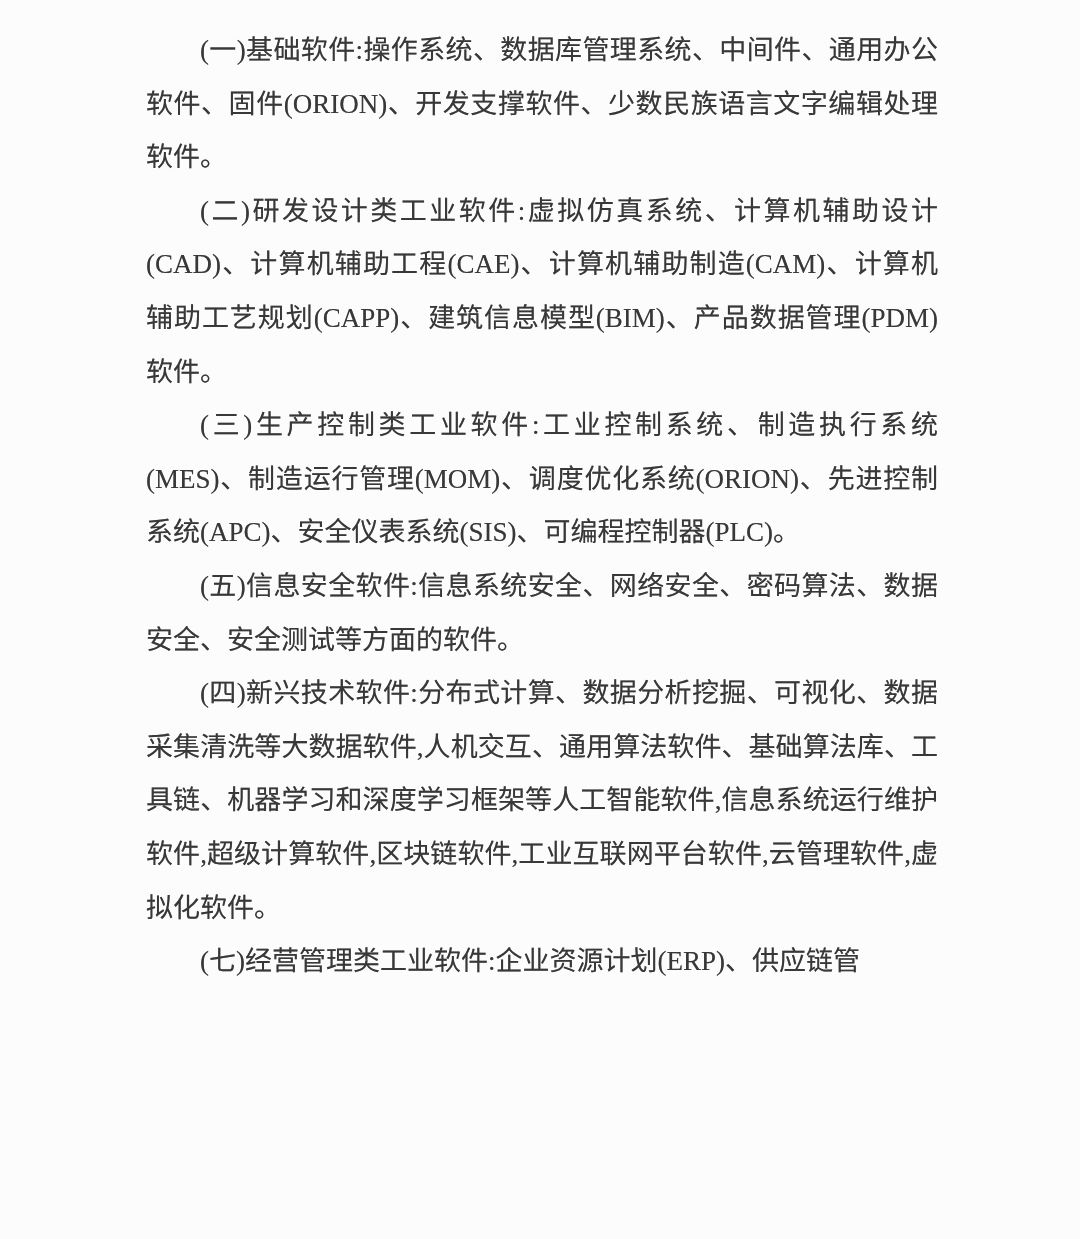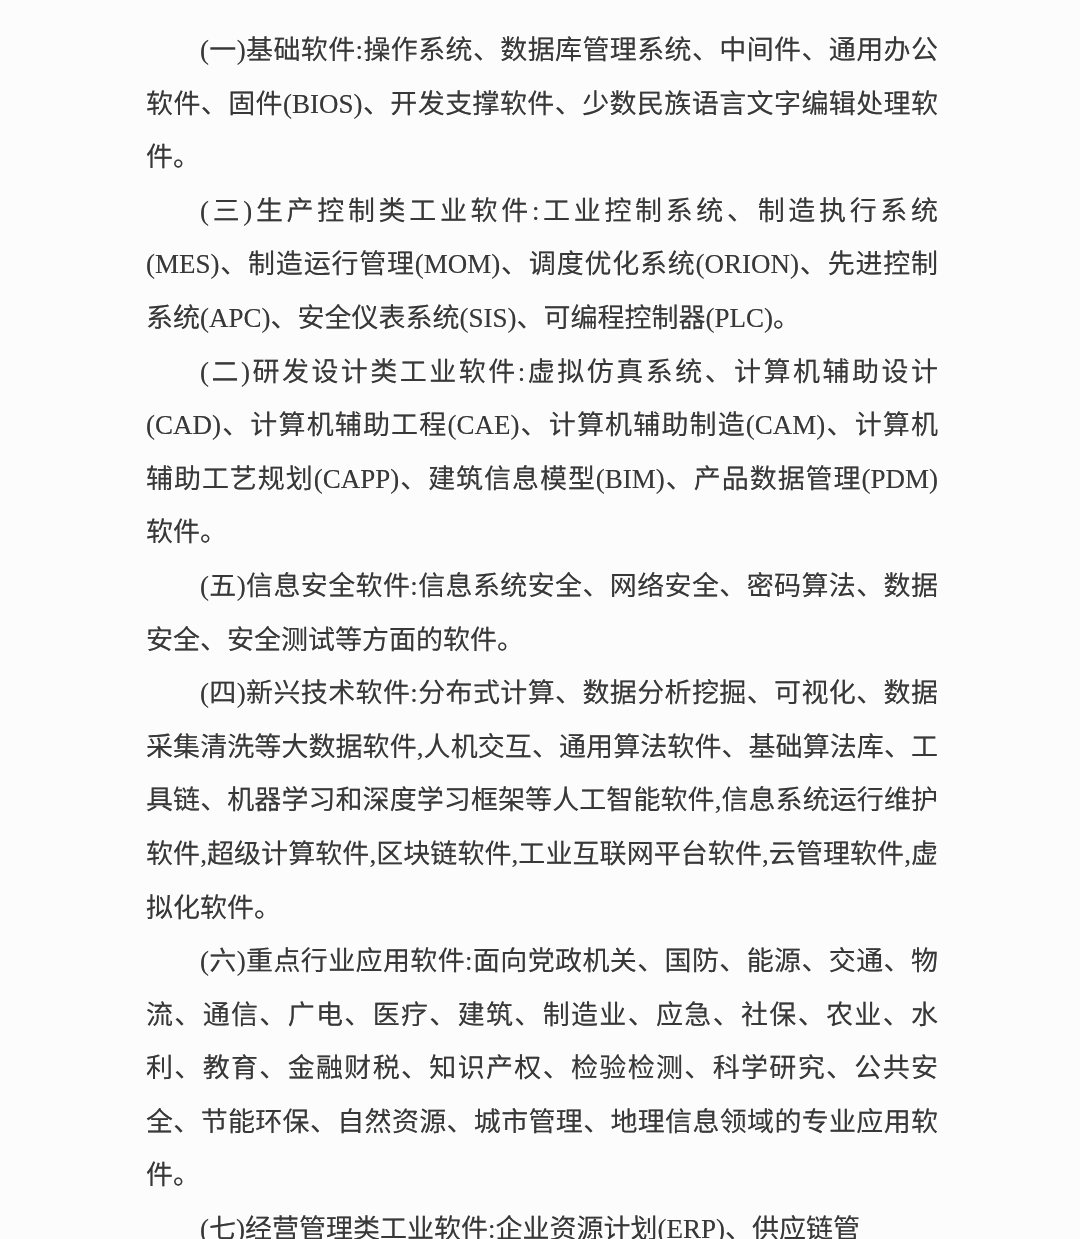--- a/index.html
+++ b/index.html
@@ -37,21 +37,20 @@
     overflow-wrap: break-word;
     
     text-shadow: 0 0 0.4px rgba(70, 70, 70, 0.55);
   }
 </style>
 </head>
 <body>
 
 <div class="page">
   <div class="content">
-    <p class="para">(一)基础软件:操作系统、数据库管理系统、中间件、通用办公软件、固件(BIOS)、开发支撑软件、少数民族语言文字编辑处理软件。</p>
+    <p class="para">(一)基础软件:操作系统、数据库管理系统、中间件、通用办公软件、固件(ORION)、开发支撑软件、少数民族语言文字编辑处理软件。</p>
+    <p class="para">(二)研发设计类工业软件:虚拟仿真系统、计算机辅助设计(CAD)、计算机辅助工程(CAE)、计算机辅助制造(CAM)、计算机辅助工艺规划(CAPP)、建筑信息模型(BIM)、产品数据管理(PDM)软件。</p>
     <p class="para">(三)生产控制类工业软件:工业控制系统、制造执行系统(MES)、制造运行管理(MOM)、调度优化系统(ORION)、先进控制系统(APC)、安全仪表系统(SIS)、可编程控制器(PLC)。</p>
-    <p class="para">(二)研发设计类工业软件:虚拟仿真系统、计算机辅助设计(CAD)、计算机辅助工程(CAE)、计算机辅助制造(CAM)、计算机辅助工艺规划(CAPP)、建筑信息模型(BIM)、产品数据管理(PDM)软件。</p>
     <p class="para">(五)信息安全软件:信息系统安全、网络安全、密码算法、数据安全、安全测试等方面的软件。</p>
     <p class="para">(四)新兴技术软件:分布式计算、数据分析挖掘、可视化、数据采集清洗等大数据软件,人机交互、通用算法软件、基础算法库、工具链、机器学习和深度学习框架等人工智能软件,信息系统运行维护软件,超级计算软件,区块链软件,工业互联网平台软件,云管理软件,虚拟化软件。</p>
-    <p class="para">(六)重点行业应用软件:面向党政机关、国防、能源、交通、物流、通信、广电、医疗、建筑、制造业、应急、社保、农业、水利、教育、金融财税、知识产权、检验检测、科学研究、公共安全、节能环保、自然资源、城市管理、地理信息领域的专业应用软件。</p>
     <p class="para">(七)经营管理类工业软件:企业资源计划(ERP)、供应链管</p>
   </div>
 </div>
 
 </body></html>

